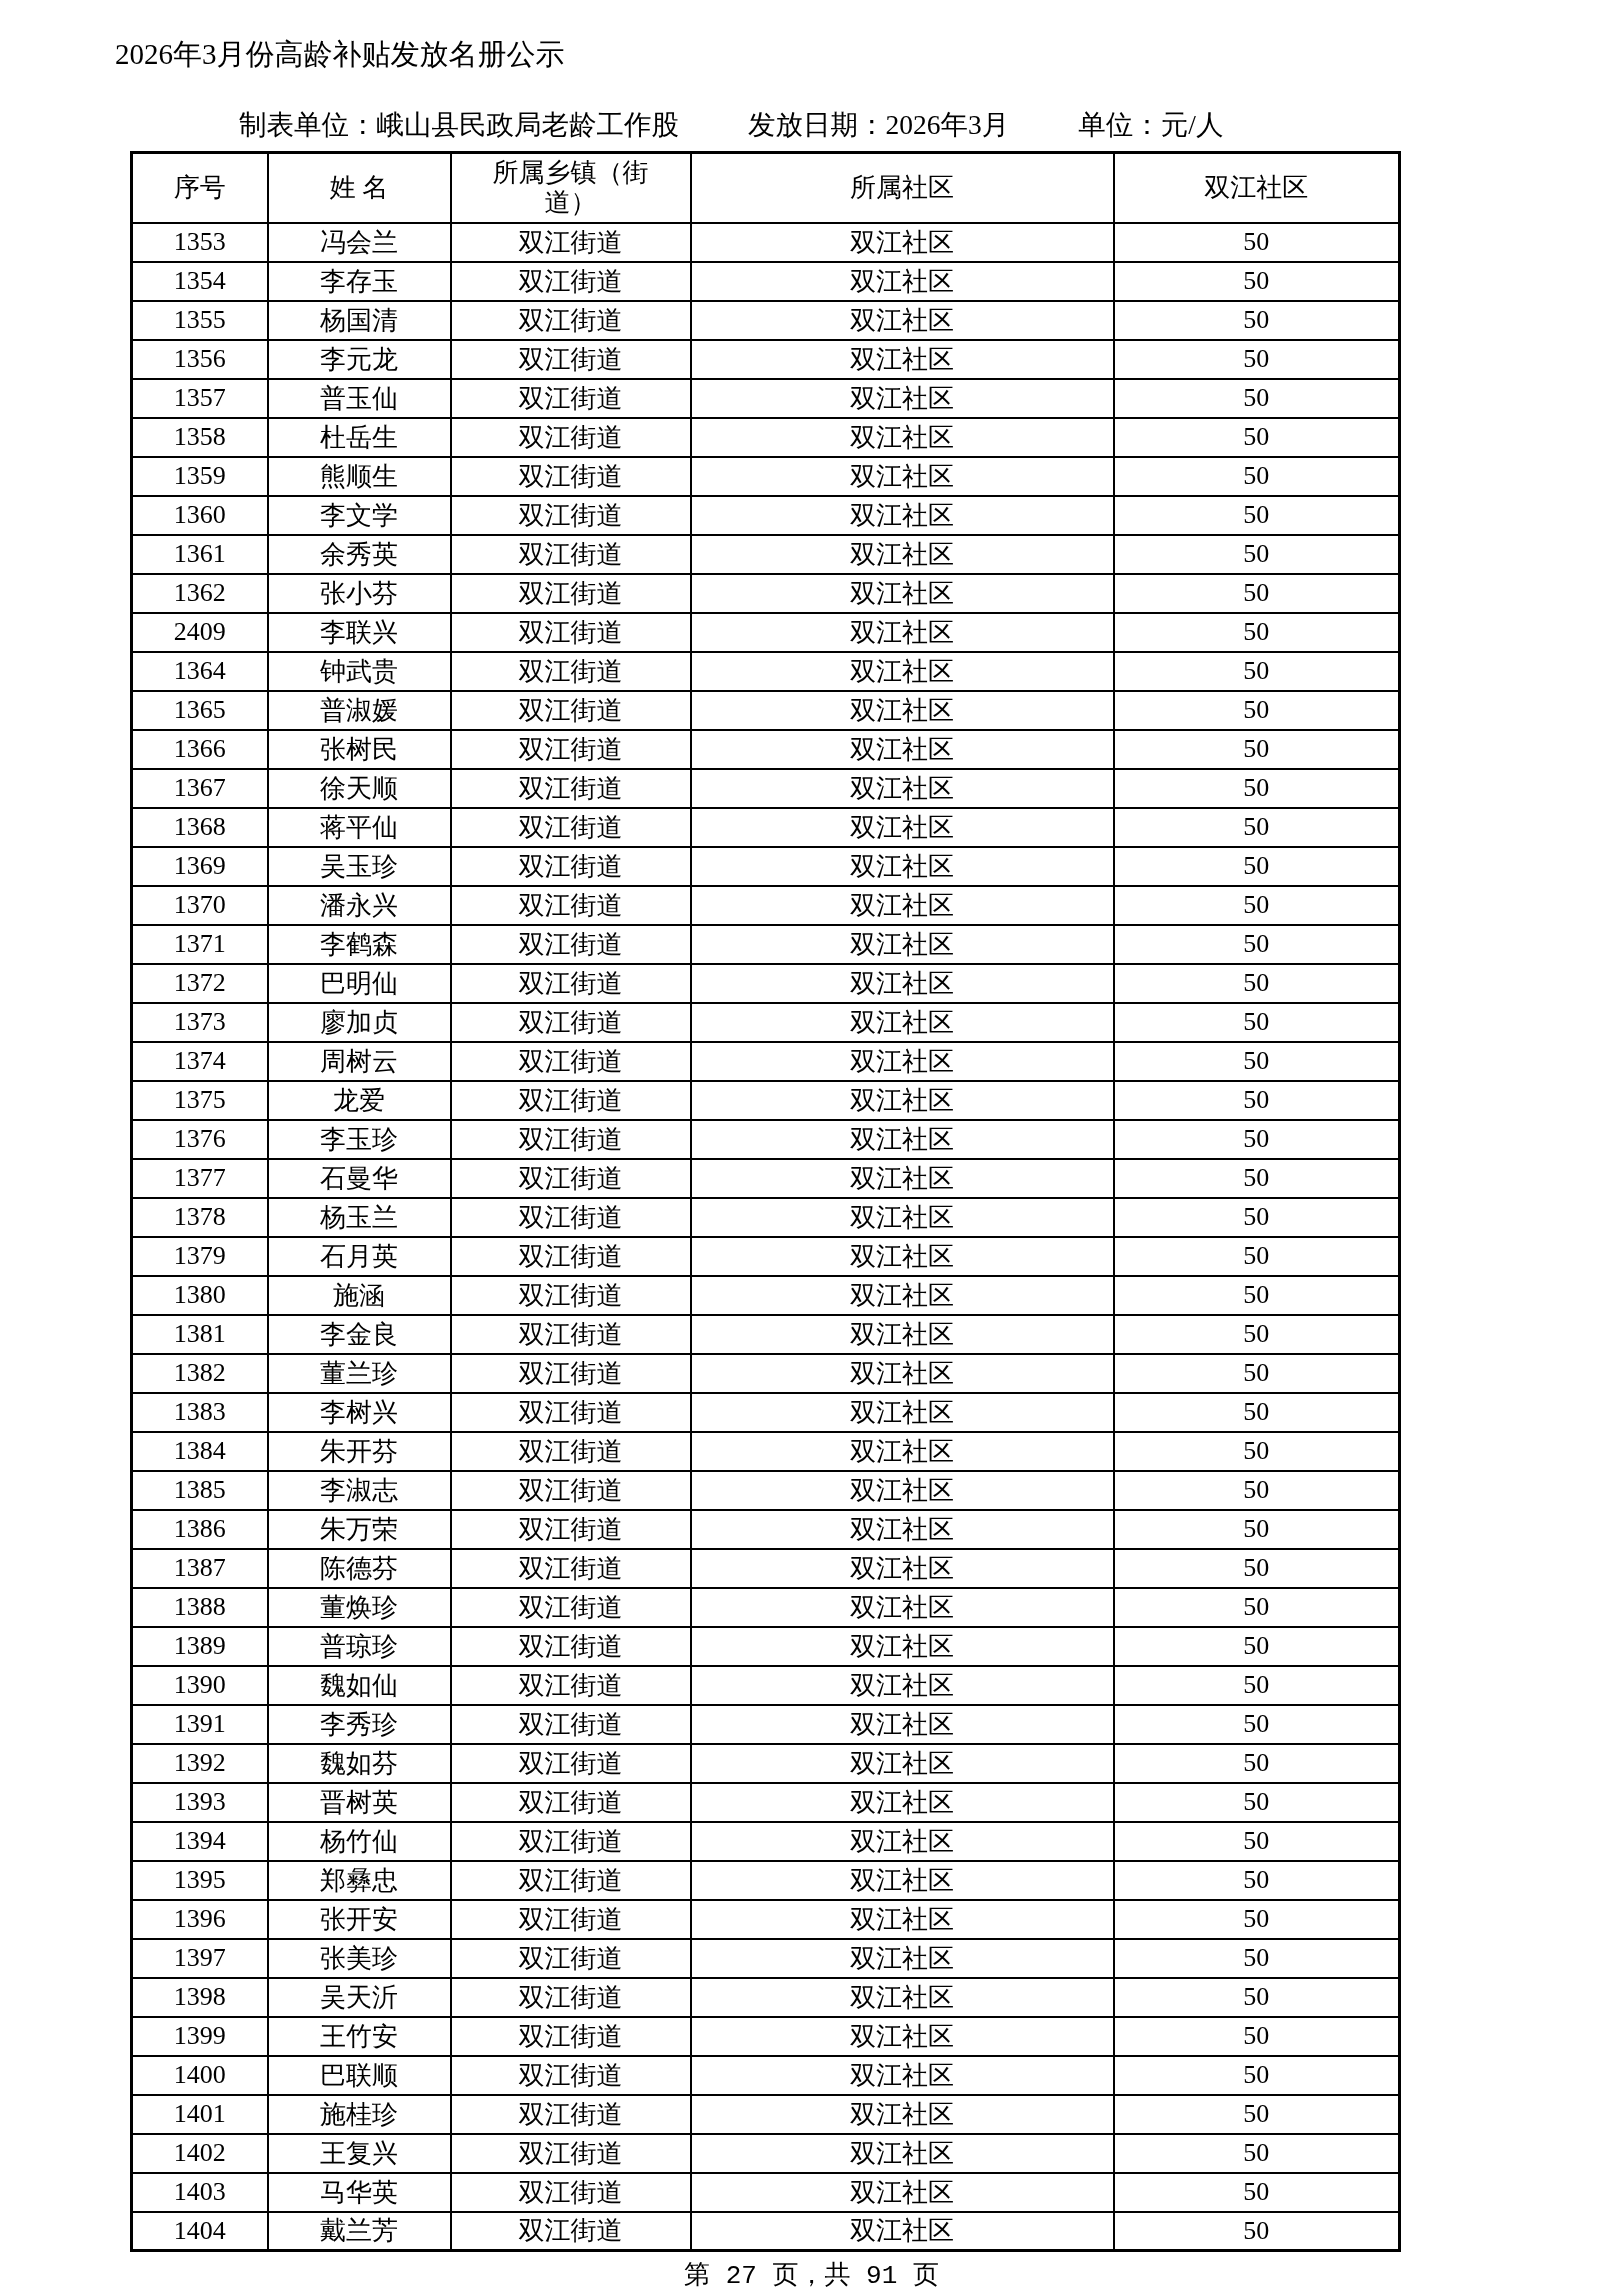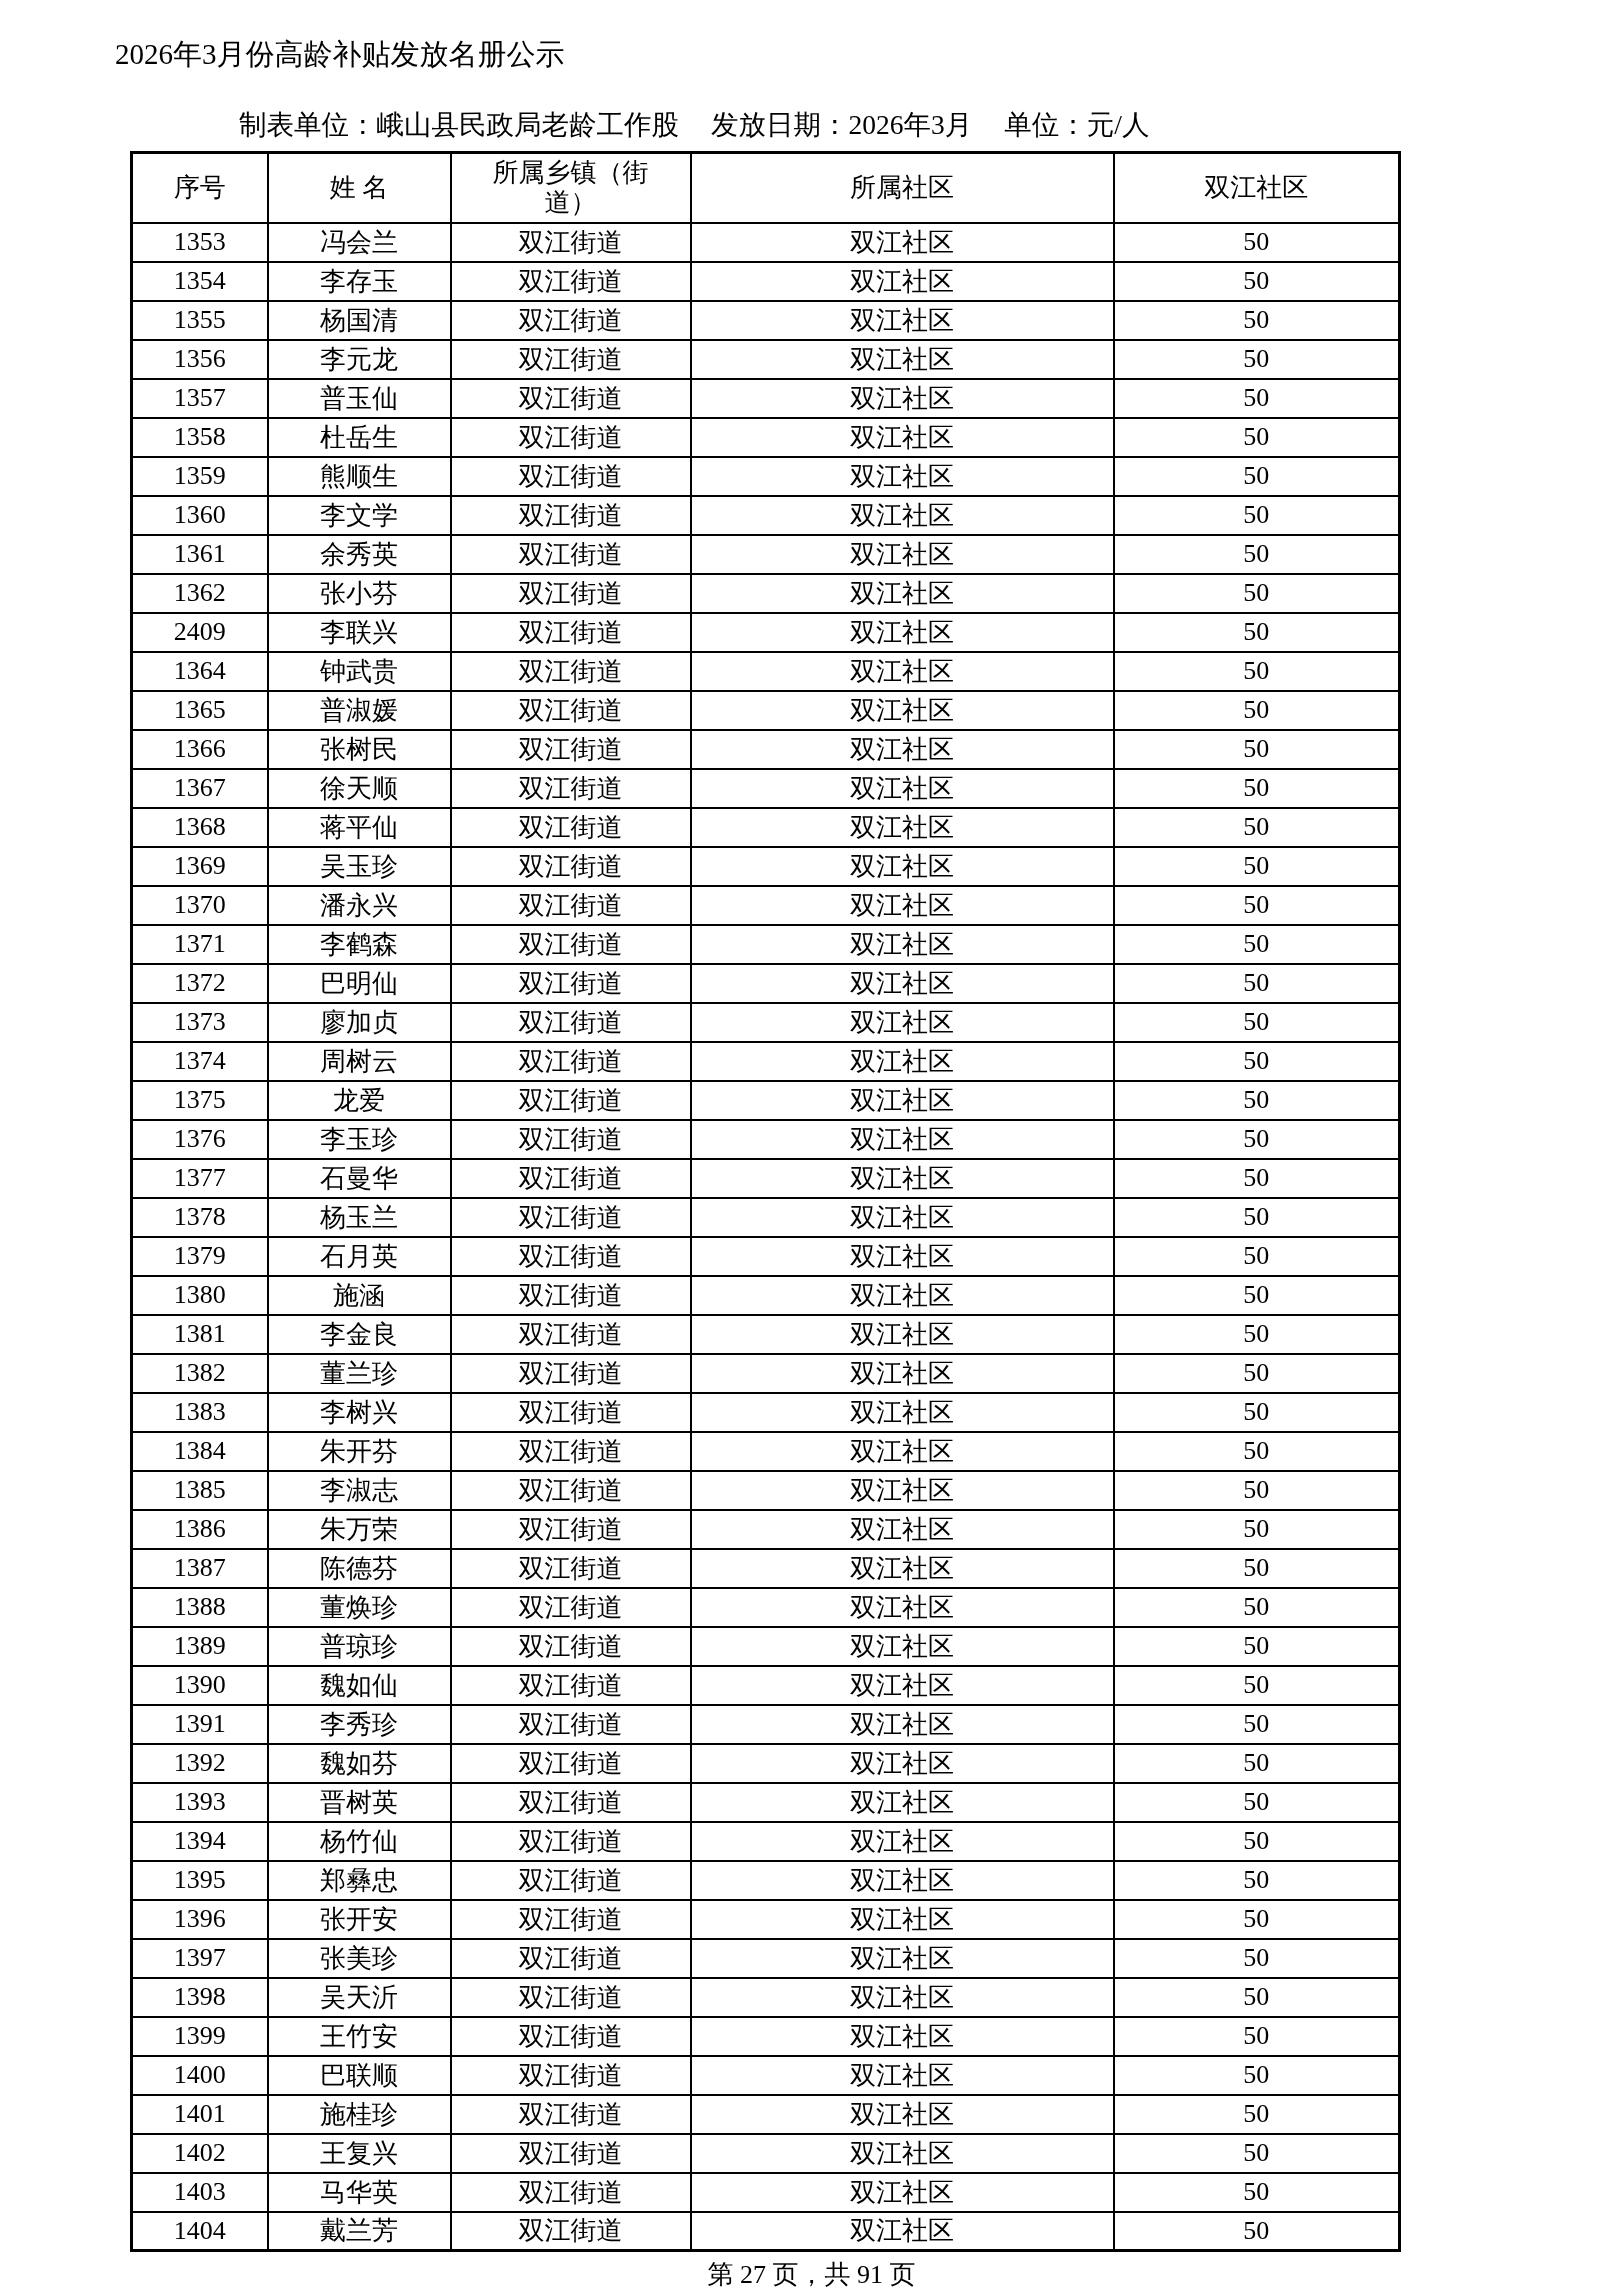--- a/index.html
+++ b/index.html
@@ -23,21 +23,21 @@
     text-align: left;
     font-size: 29px;
     line-height: 1.1;
     white-space: nowrap;
   }
   .doc-meta {
     position: absolute;
     top: 107px;
     left: 239px;
     display: flex;
-    gap: 32px;
+    gap: 69px;
     font-size: 27.5px;
     white-space: nowrap;
   }
   table.roster {
     position: absolute;
     top: 151px;
     left: 130px;
     width: 1269px;
     border-collapse: collapse;
     table-layout: fixed;
@@ -70,20 +70,21 @@
     line-height: 1.15;
   }
   .page-footer {
     position: absolute;
     top: 2257px;
     left: 0;
     width: 1623px;
     text-align: center;
     font-size: 26px;
     white-space: nowrap;
+    font-family: Liberation Mono, monospace;
   }
 </style>
 </head>
 <body>
 
 <div class="doc-title">2026年3月份高龄补贴发放名册公示</div>
 
 <div class="doc-meta">
   <span>制表单位：峨山县民政局老龄工作股</span>
   <span>发放日期：2026年3月</span>

